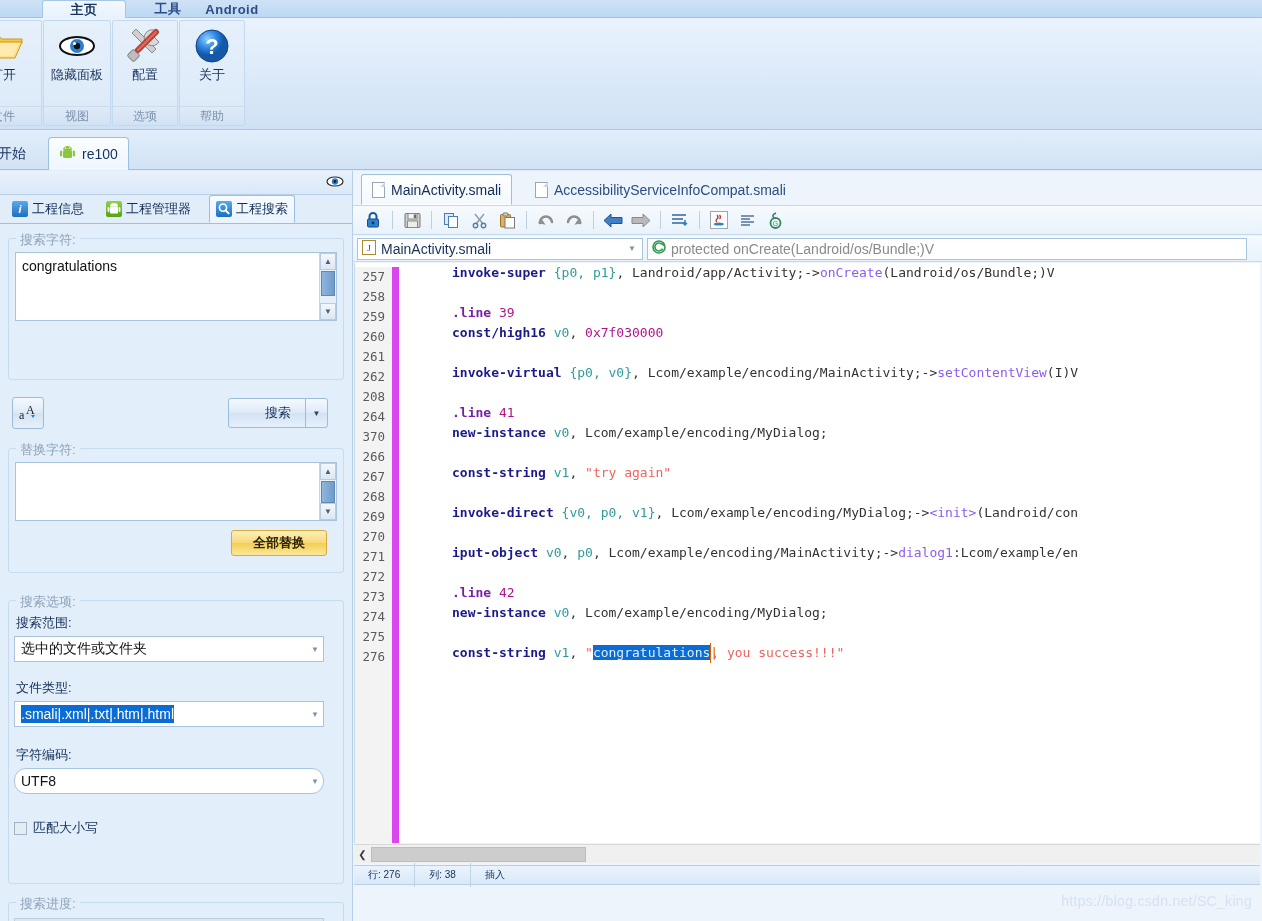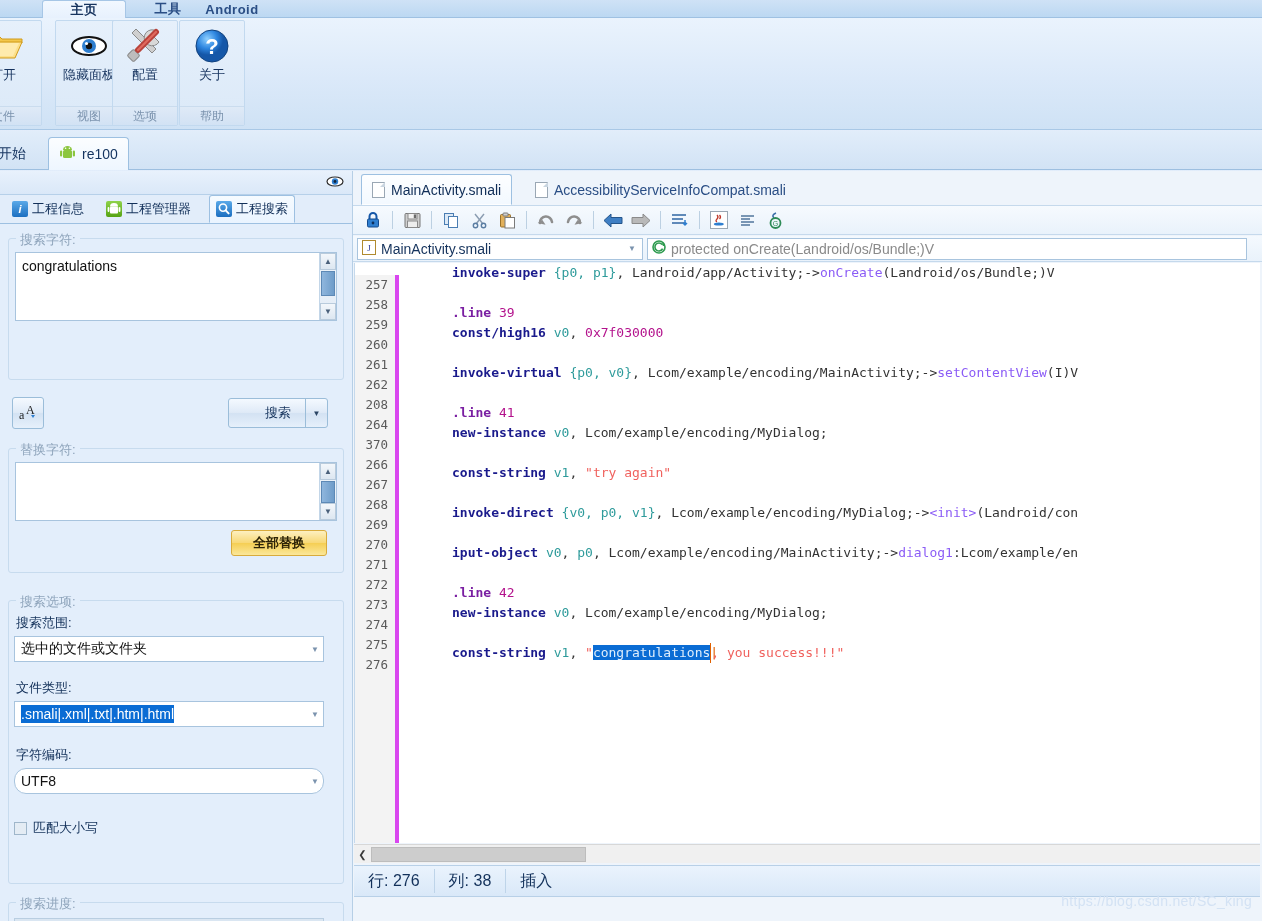--- a/index.html
+++ b/index.html
@@ -242,22 +242,22 @@
     display: flex; align-items: center; gap: 5px; padding: 0 4px;
     font-size: 14px; color: #14325c; position: relative;
   }
 
   .code-wrap {
     position: absolute; top: 92px; left: 1px; width: 906px; height: 580px;
     background: #fff; overflow: hidden;
     border-left: 1px solid #c5d9ec;
   }
   .gutter {
-    position: absolute; top: 12px; left: 0; width: 44px; height: 580px;
-    background: #f3f3f3; border-right: 4px solid #d946ef;
+    position: absolute; top: 4px; left: 0; width: 44px; height: 580px;
+    background: #f3f3f3; border-right: 7px solid #d946ef;
   }
   .gutter .gnum {
     height: 20px; line-height: 20px; text-align: right; padding-right: 7px;
     font-family: "DejaVu Sans Mono", "Liberation Mono", monospace;
     font-size: 12.5px; color: #5a5a5a;
   }
   .codelines {
     position: absolute; top: 0; left: 45px; width: 1200px;
     font-family: "DejaVu Sans Mono", "Liberation Mono", monospace;
     font-size: 13px; white-space: pre;
@@ -278,24 +278,24 @@
     background: #f0f0f0; border-top: 1px solid #d7d7d7;
     display: flex; align-items: center;
   }
   .hs-left {
     width: 17px; height: 17px; display: flex; align-items: center; justify-content: center;
     font-size: 10px; color: #3a3a3a;
   }
   .hs-thumb { height: 15px; background: #cdcdcd; border: 1px solid #bdbdbd; }
 
   .statusbar {
-    position: absolute; top: 694px; left: 1px; width: 906px; height: 32px;
+    position: absolute; top: 694px; left: 1px; width: 906px; height: 20px;
     background: linear-gradient(180deg,#eaf3fd 0%, #d9e8f8 100%);
     border-top: 1px solid #b8d0e7; border-bottom: 1px solid #b8d0e7;
-    display: flex; align-items: center; font-size: 16px; color: #12305a; text-align: right;
+    display: flex; align-items: center; font-size: 10px; color: #12305a; text-align: right;
   }
   .st-cell { padding: 0 14px; border-right: 1px solid #bed4e9; height: 24px;
              display: flex; align-items: center; }
   .st-cell:last-child { border-right: none; }
 
   .watermark {
     position: absolute; right: 10px; bottom: 12px;
     font-size: 14px; color: #d3e2f4;
     letter-spacing: .3px;
   }
@@ -329,21 +329,21 @@
         <svg width="44" height="34" viewBox="0 0 44 34">
           <path d="M3 6 h14 l4 4 h20 v4 H3 z" fill="#f3c74a" stroke="#d09b1d" stroke-width="1"></path>
           <path d="M3 13 h38 l-7 16 H0 z" fill="#fde08a" stroke="#d09b1d" stroke-width="1"></path>
           <path d="M8 14 h30 l-6 13 H3 z" fill="#fff0bc" opacity=".7"></path>
         </svg>
       </div>
       <div class="rlabel">打开</div>
       <div class="rgroupname">文件</div>
     </div>
 
-    <div class="rgroup" style="left:55px; width:68px;">
+    <div class="rgroup" style="left:43px; width:68px;">
       <div class="ricon">
         <svg width="40" height="26" viewBox="0 0 40 26">
           <ellipse cx="20" cy="13" rx="17" ry="9" fill="#fff" stroke="#111" stroke-width="2"></ellipse>
           <circle cx="20" cy="13" r="7" fill="#2f7fd0"></circle>
           <circle cx="20" cy="13" r="3.2" fill="#111"></circle>
           <circle cx="17.5" cy="10.5" r="1.6" fill="#fff"></circle>
         </svg>
       </div>
       <div class="rlabel">隐藏面板</div>
       <div class="rgroupname">视图</div>

